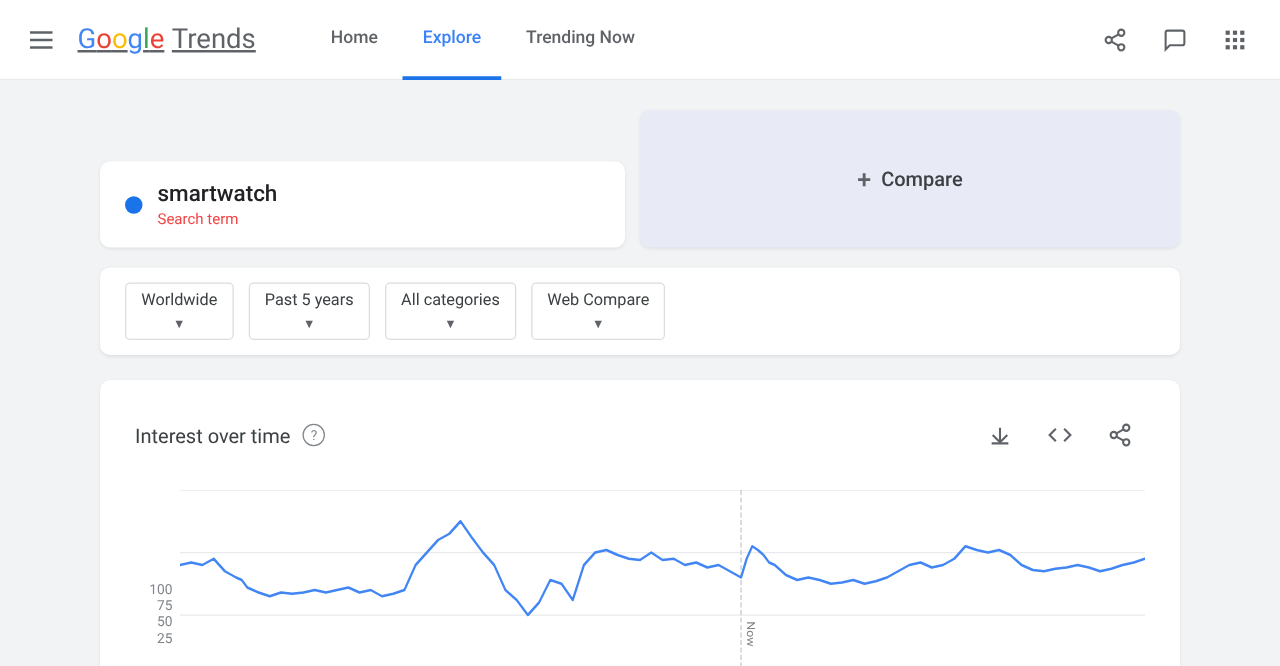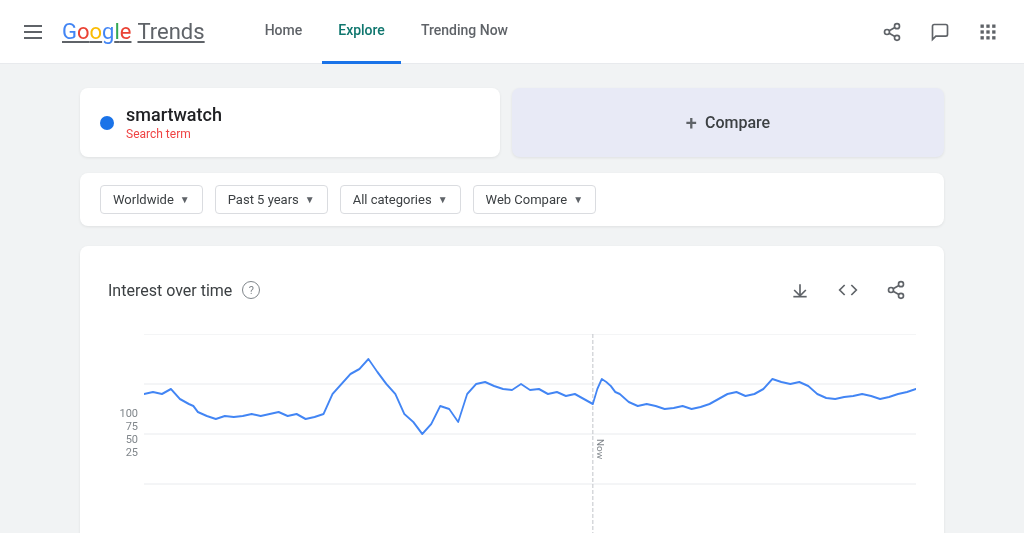--- a/index.html
+++ b/index.html
@@ -72,21 +72,21 @@
       display: flex;
       align-items: center;
       cursor: pointer;
       font-size: 14px;
       color: #5f6368;
       position: relative;
       border-bottom: 3px solid transparent;
       font-weight: 500;
     }
     .nav-item.active {
-      color: #0f766e;
+      color: #3b82f6;
       border-bottom: 3px solid #1a73e8;
     }
 
     
     .header-right {
       margin-left: auto;
       display: flex;
       align-items: center;
       gap: 8px;
     }
@@ -118,20 +118,21 @@
     }
     .search-box {
       background: #fff;
       border-radius: 8px;
       padding: 16px 20px;
       flex: 0 0 420px;
       display: flex;
       align-items: center;
       gap: 12px;
       box-shadow: 0 1px 3px rgba(0,0,0,0.08);
+      margin-top: 41px;
     }
     .search-dot {
       width: 14px;
       height: 14px;
       border-radius: 50%;
       background: #1a73e8;
       flex-shrink: 0;
     }
     .search-term-info {}
     .search-term-label {
@@ -180,20 +181,21 @@
       display: flex;
       align-items: center;
       gap: 6px;
       padding: 6px 12px;
       border-radius: 4px;
       border: 1px solid #dadce0;
       background: #fff;
       cursor: pointer;
       font-size: 13px;
       color: #3c4043;
+      flex-direction: column;
     }
     .filter-arrow {
       font-size: 10px;
       color: #5f6368;
     }
 
     
     .chart-card {
       background: #fff;
       border-radius: 8px;

